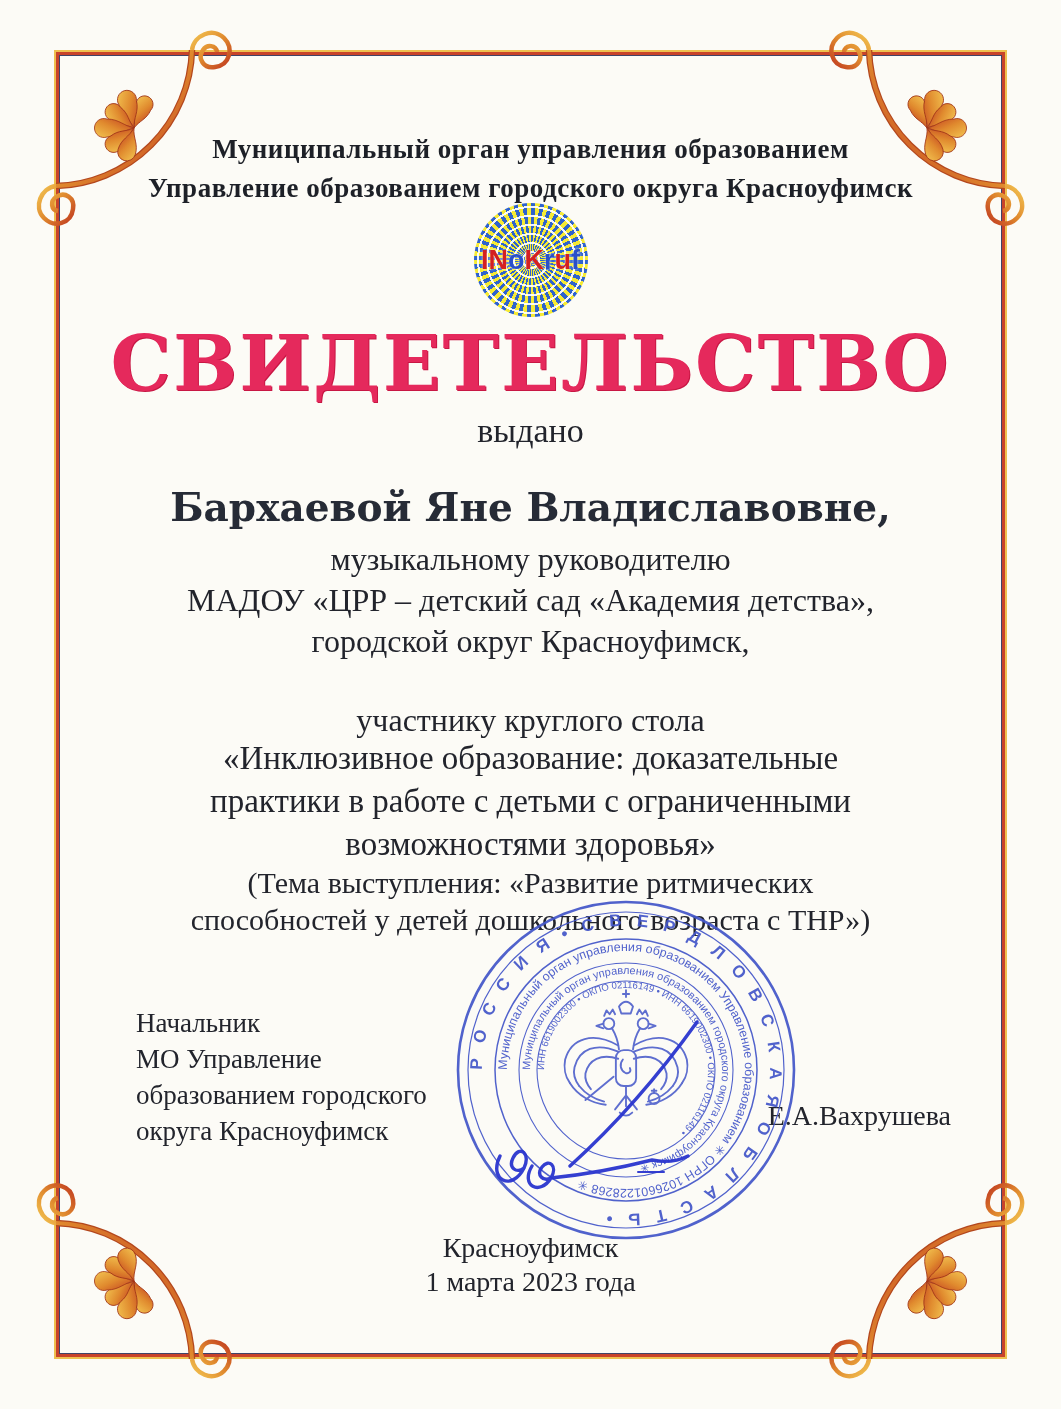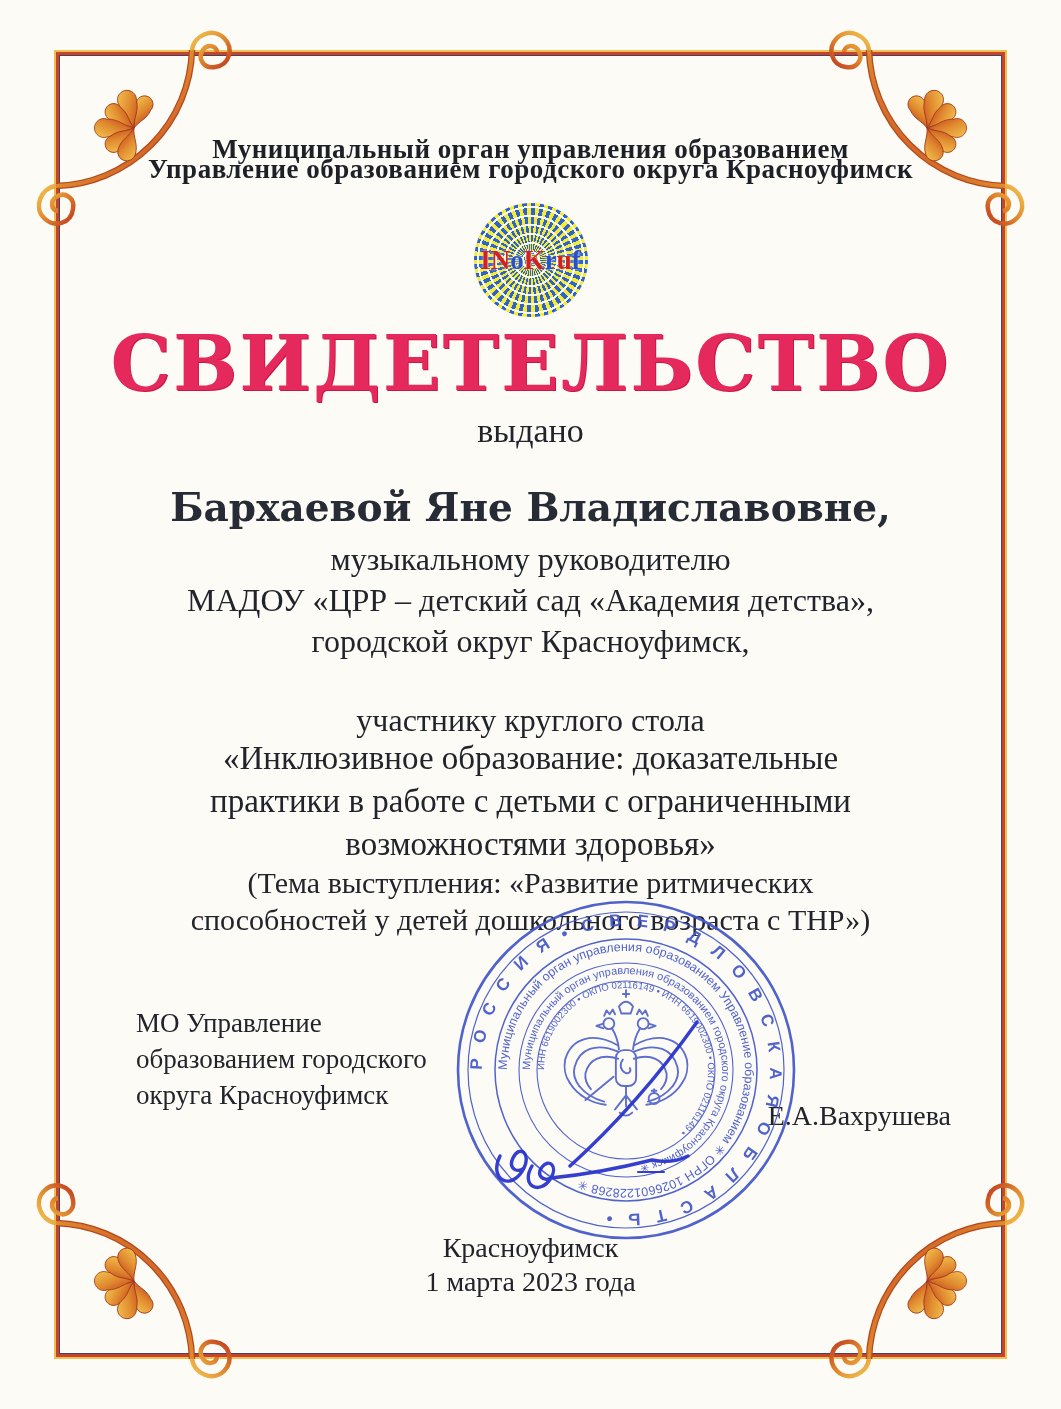--- a/index.html
+++ b/index.html
@@ -20,32 +20,32 @@
   .corner{position:absolute;width:230px;height:230px;}
   .corner.tl{left:14px;top:8px;}
   .corner.tr{right:14px;top:8px;transform:scaleX(-1);}
   .corner.bl{left:14px;bottom:8px;transform:scaleY(-1);}
   .corner.br{right:14px;bottom:8px;transform:scale(-1,-1);}
 
   .line{position:absolute;width:100%;text-align:center;white-space:nowrap;}
 
   .hdr{font-weight:bold;font-size:27px;letter-spacing:.5px;color:#1d2027;}
   .hdr1{top:134px;}
-  .hdr2{top:154px;text-align:center;}
+  .hdr2{top:173px;text-align:center;}
 
   .logo{
     position:absolute;left:50%;top:203px;transform:translateX(-50%);
     width:114px;height:114px;border-radius:50%;
     background:
       repeating-radial-gradient(circle at 50% 50%, rgba(255,255,255,0) 0 7px, rgba(255,255,255,.92) 7px 9px),
       repeating-conic-gradient(#2f63cc 0deg 4.5deg, #f5ea35 4.5deg 9deg);
   }
   .logo-text{
     position:absolute;left:50%;top:50%;transform:translate(-50%,-50%);
-    font-family:Liberation Serif, serif;font-weight:bold;font-size:27px;
+    font-family:Liberation Sans, sans-serif;font-weight:bold;font-size:27px;
     letter-spacing:0;text-shadow:0 0 3px rgba(255,255,255,.9);
   }
 
   .title{
     top:306px;font-family:"DejaVu Serif",serif;font-weight:bold;
     font-size:76px;letter-spacing:2px;color:#e5295c;
     text-shadow:1px 1px 0 #c81744;
     margin-top:13px;
   }
   .issued{top:412px;font-size:34px;}
@@ -132,20 +132,21 @@
   <div class="line rcity">городской округ Красноуфимск,</div>
 
   <div class="line intro">участнику круглого стола</div>
   <div class="line quote q1">«Инклюзивное образование: доказательные</div>
   <div class="line quote q2">практики в работе с детьми с ограниченными</div>
   <div class="line quote q3">возможностями здоровья»</div>
   <div class="line topic t1">(Тема выступления: «Развитие ритмических</div>
   <div class="line topic t2">способностей у детей дошкольного возраста с ТНР»)</div>
 
   <div class="sig-block">
+    <div>Начальник</div>
     <div>МО Управление</div>
     <div>образованием городского</div>
     <div>округа Красноуфимск</div>
   </div>
   <div class="signer">Е.А.Вахрушева</div>
 
   <svg class="stamp" viewBox="0 0 348 348">
     <defs>
       <path id="rOut" d="M30,174 a144,144 0 1,1 288,0 a144,144 0 1,1 -288,0"></path>
       <path id="rMid" d="M55,174 a119,119 0 1,1 238,0 a119,119 0 1,1 -238,0"></path>

